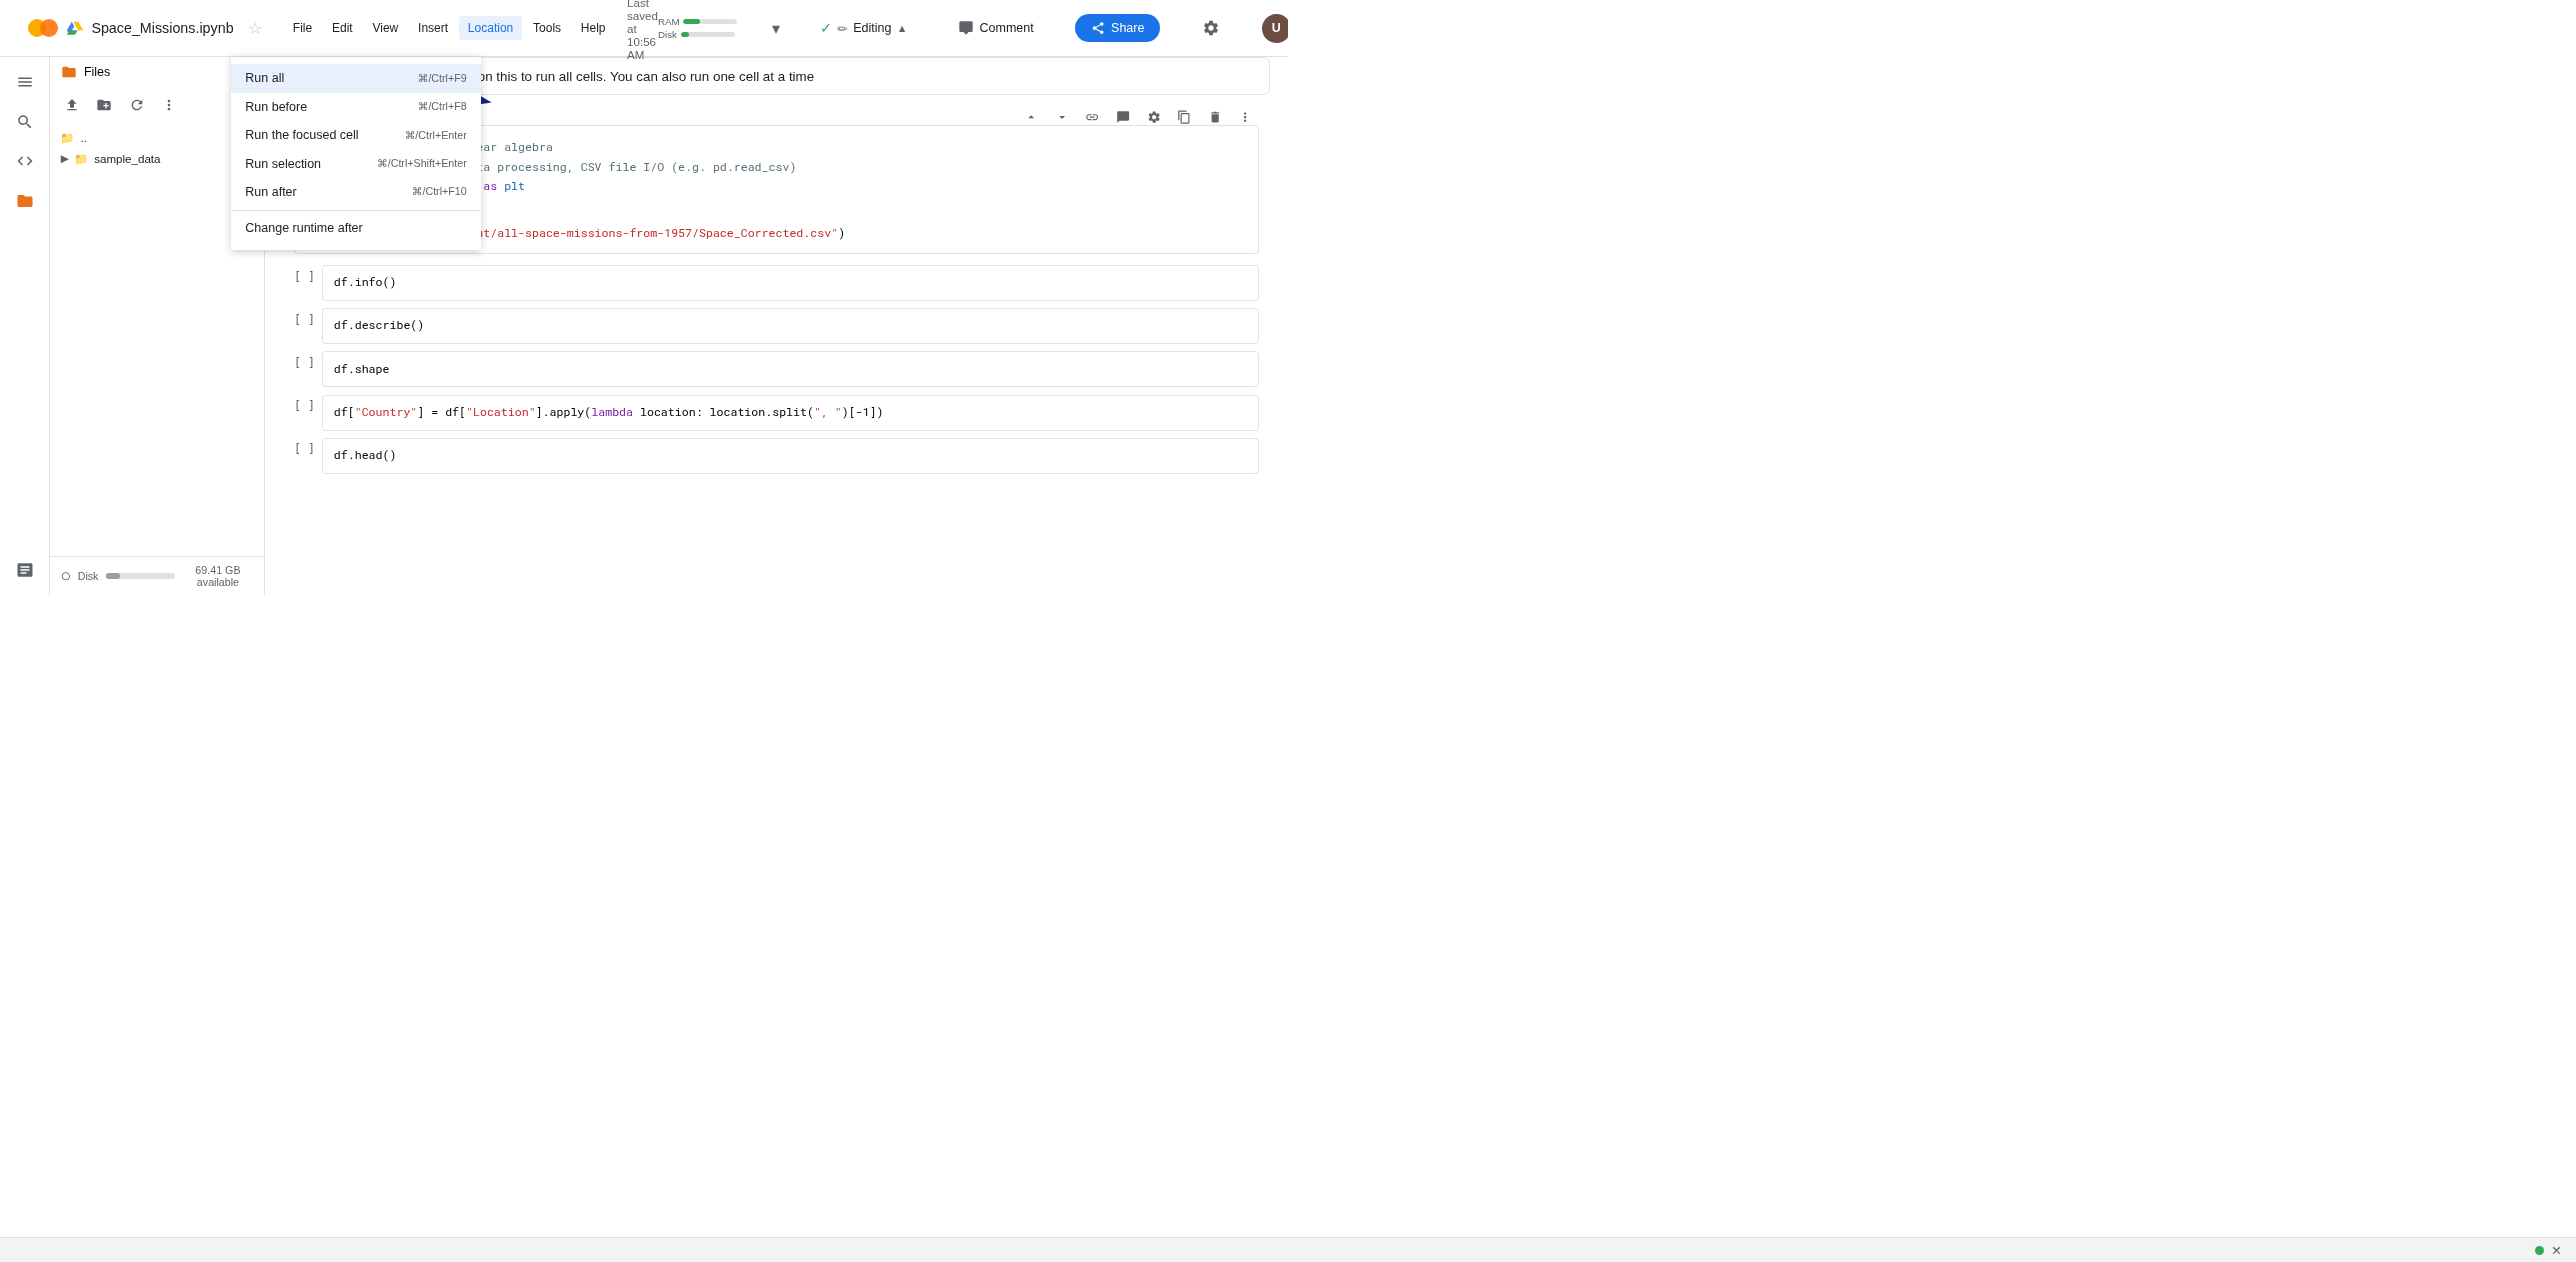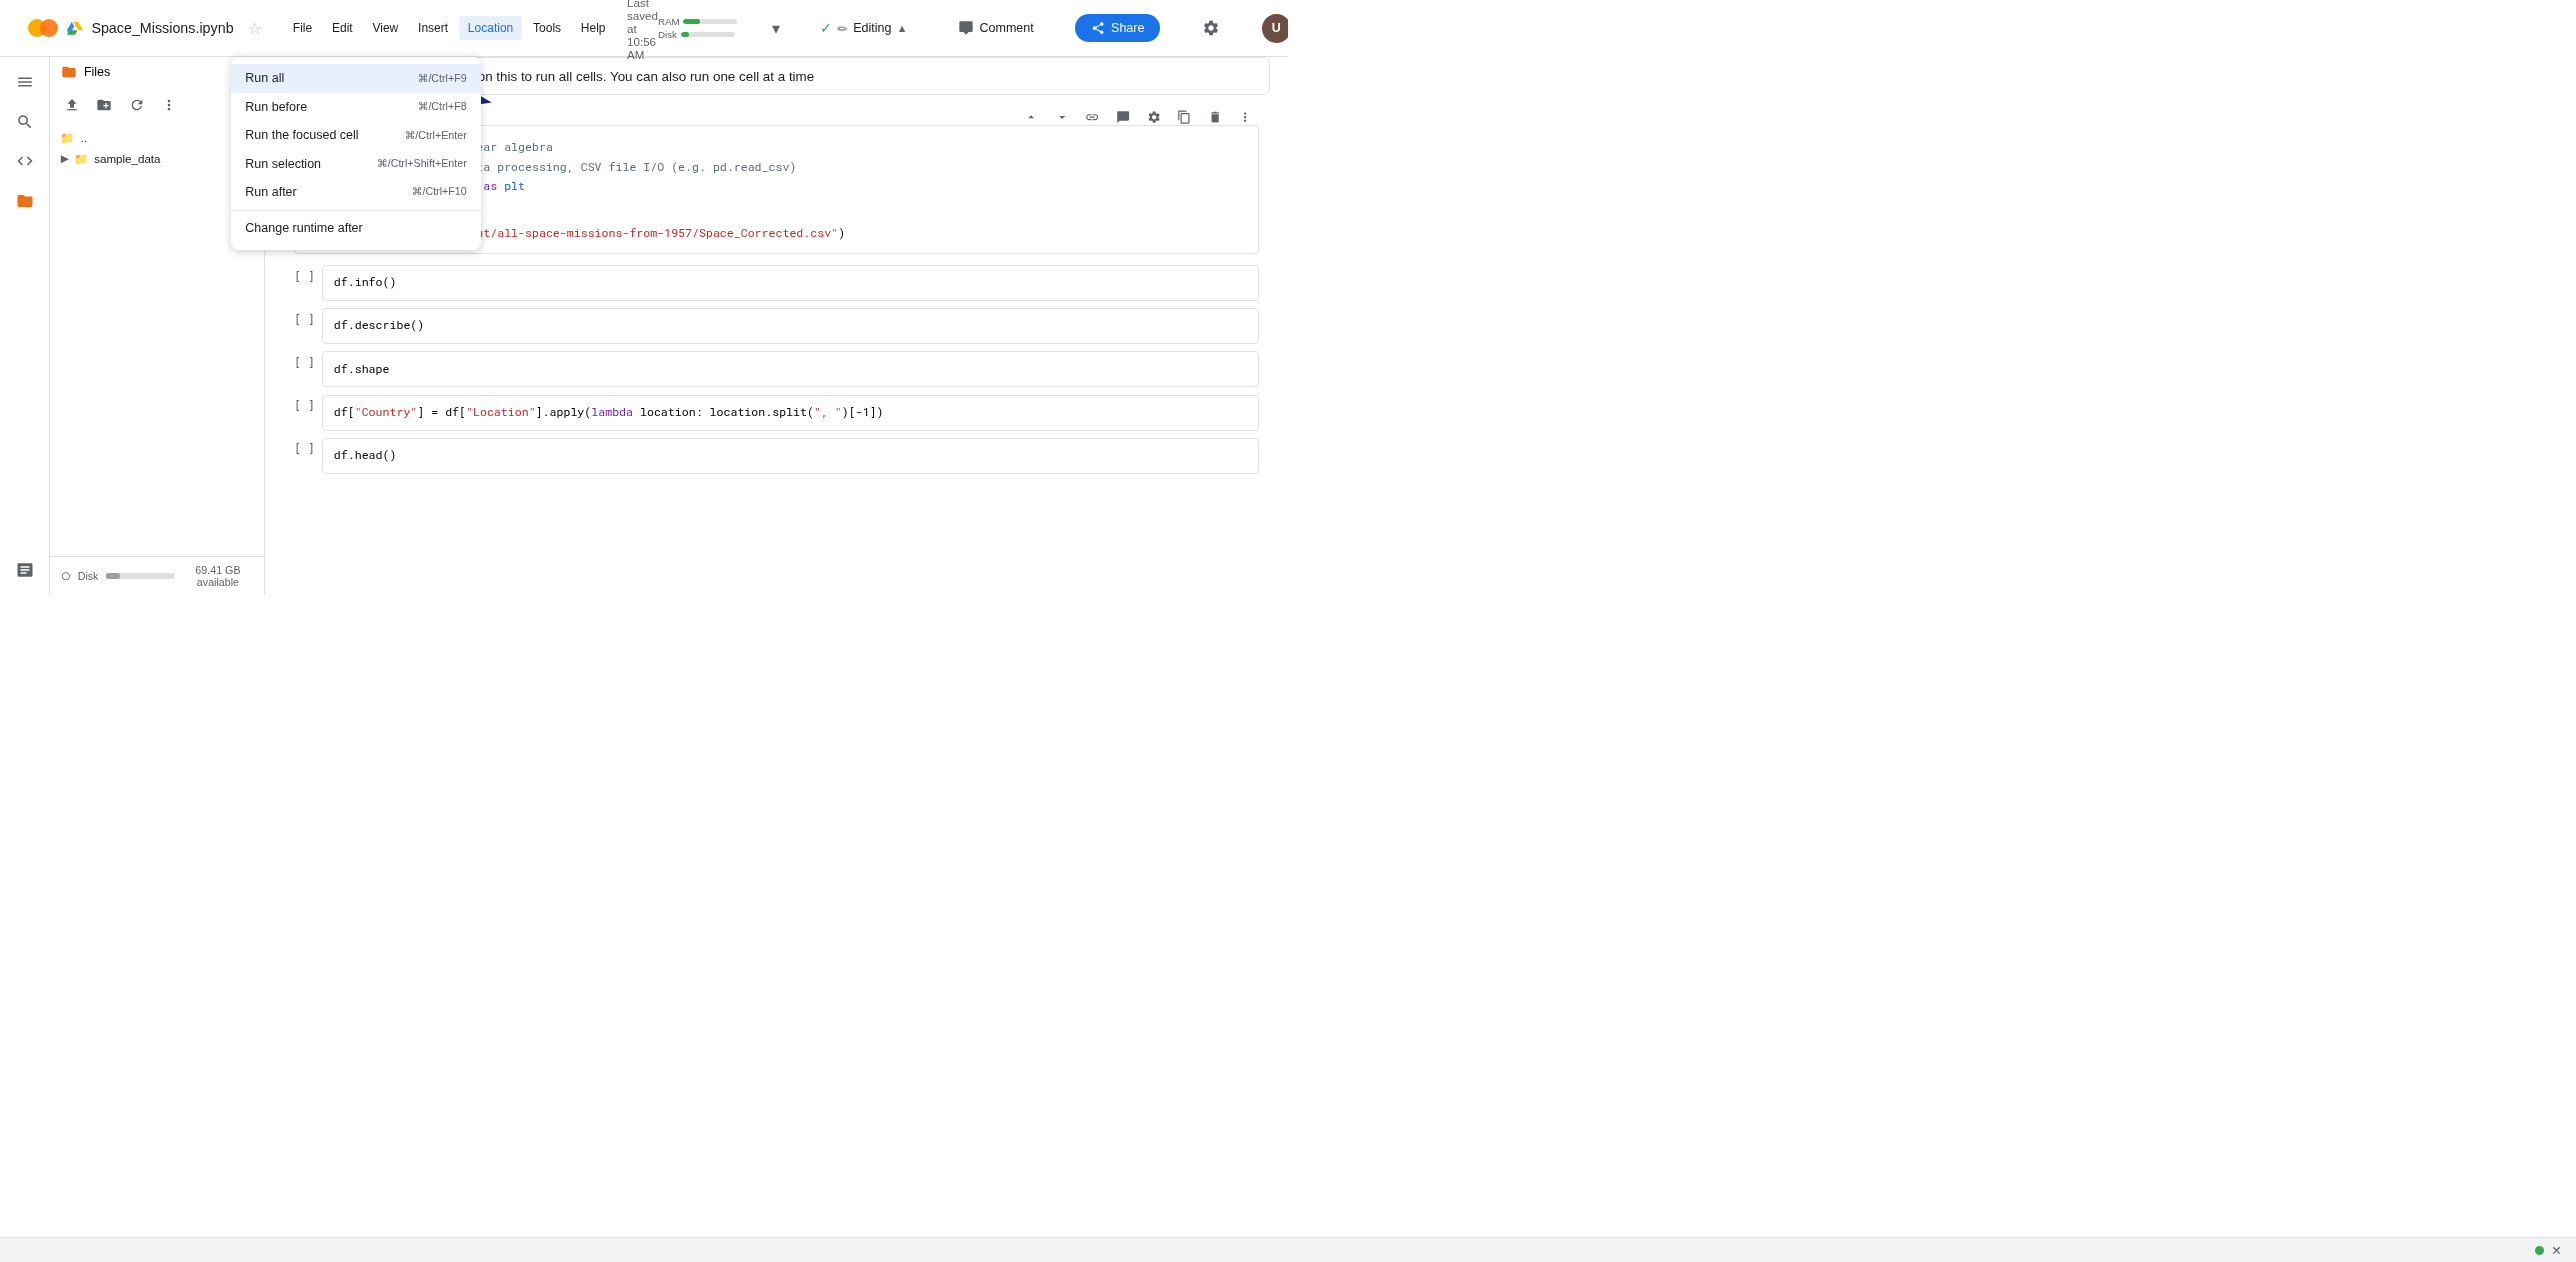--- a/index.html
+++ b/index.html
@@ -308,21 +308,21 @@
       position: relative;
     }
 
     
     .dropdown-menu {
       position: fixed;
       top: 57px;
       left: 231px;
       width: 250px;
       background: #fff;
-      border-radius: 8px;
+      border-radius: 1px;
       box-shadow: 0 1.8px 9px rgba(0,0,0,0.2);
       z-index: 1000;
       padding: 3.6px 0;
     }
     .menu-section {
       border-bottom: 0.9px solid #e0e0e0;
       padding: 3.6px 0;
     }
     .menu-section:last-child { border-bottom: none; }
     .dropdown-item {

